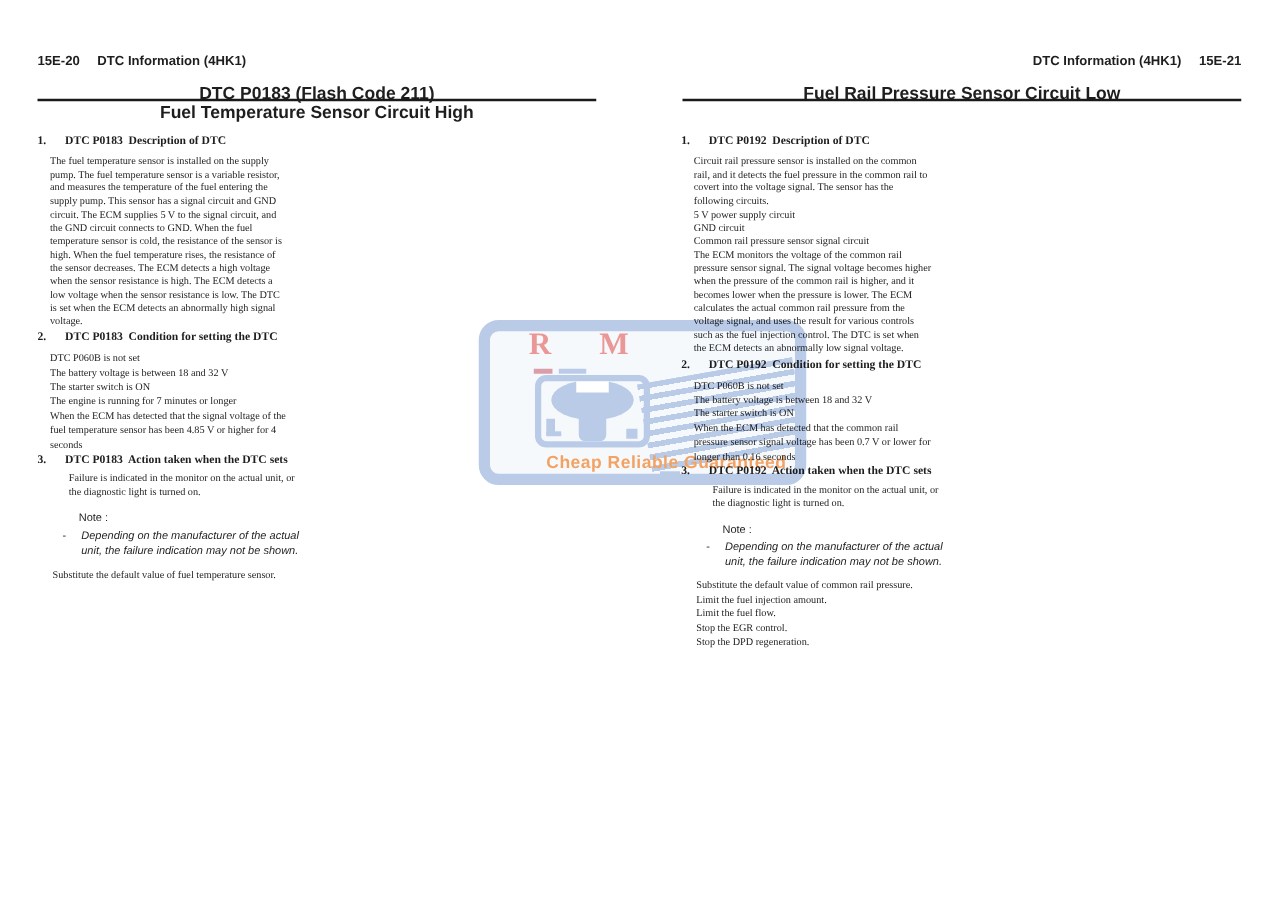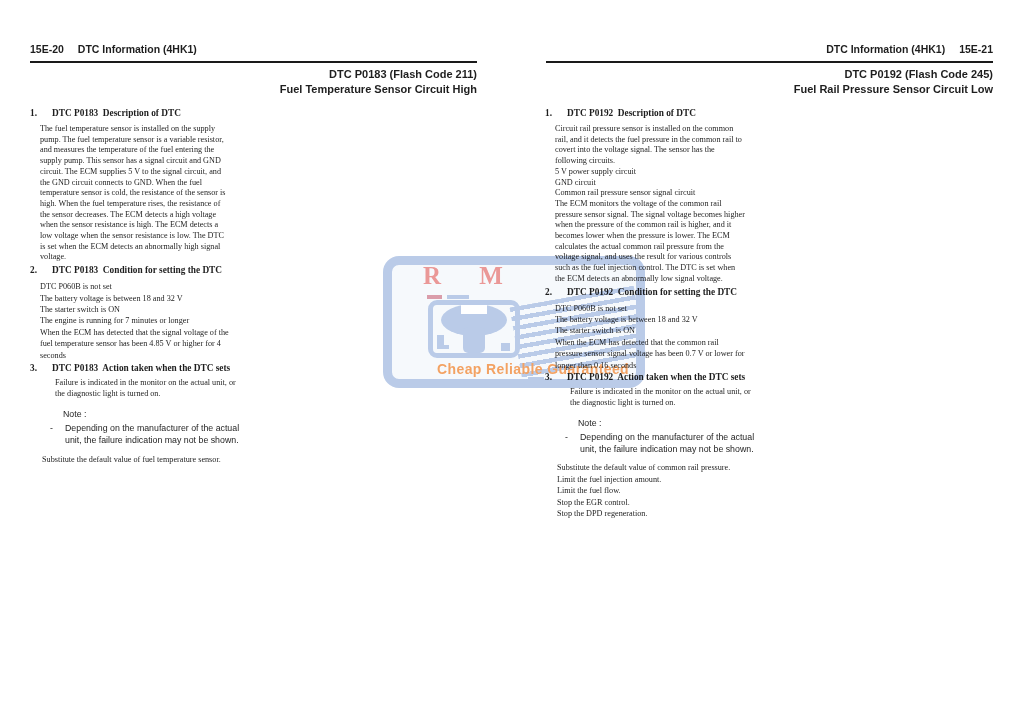--- a/index.html
+++ b/index.html
@@ -4,29 +4,29 @@
 <style>
   html,body{margin:0;padding:0;}
   body{
     width:1021px;height:721px;position:relative;background:#ffffff;
     font-family:"Liberation Serif",serif;color:#1e1e1e;overflow:hidden;
   }
   
   .hdr{
     position:absolute;top:43px;height:16px;
     font-family:"Liberation Sans",sans-serif;font-weight:bold;font-size:10.5px;
-    border-bottom:2px solid #1a1a1a;padding-bottom:2px;
+    border-bottom:2px solid #1a1a1a;padding-bottom:20px;
   }
   .hdr-left{left:30px;width:447px;text-align:left;}
   .hdr-right{left:546px;width:447px;text-align:right;}
   .hdr .gap-after{margin-right:14px;}
   
   .title{
-    position:absolute;top:67px;text-align:right;
-    font-family:"Liberation Sans",sans-serif;font-weight:bold;font-size:11px;line-height:14.5px;
+    position:absolute;top:67px;text-align:center;
+    font-family:"Liberation Sans",sans-serif;font-weight:bold;font-size:14px;line-height:14.5px;
   }
   .title-left{left:30px;width:447px;}
   .title-right{left:546px;width:447px;}
   
   .col{position:absolute;top:103px;font-size:8.2px;line-height:10.7px;}
   .col-left{left:30px;width:235px;}
   .col-right{left:545px;width:240px;}
   .sec-h{display:flex;font-weight:bold;font-size:9.3px;line-height:11px;}
   .sec-h .num{width:22px;flex:none;}
   .sec-h .txt{white-space:pre;}
@@ -36,21 +36,21 @@
   .mt5{margin-top:5px;}.mt7{margin-top:7px;}.mt8{margin-top:8px;}.mt9{margin-top:9px;}
   .cond{line-height:11.4px;}
   .after{line-height:11.4px;margin-left:12px;}
   .note{
     font-family:"Liberation Sans",sans-serif;font-size:8.8px;
     margin-left:17px;
   }
   .note-label{line-height:12px;margin-bottom:2px;padding-left:16px;}
   .note-item{display:flex;line-height:12px;}
   .note-item .marker{width:15px;flex:none;padding-left:3px;}
-  .note-item .note-lines div{white-space:pre;}
+  .note-item .note-lines div{white-space:pre;font-style:italic;}
   
   .watermark{
     position:absolute;left:383px;top:256px;width:262px;height:132px;
     pointer-events:none;mix-blend-mode:multiply;opacity:.92;
   }
   .wm-frame{
     position:absolute;inset:0;border:9px solid var(--wm-blue,#b4c7e6);
     border-radius:16px;background:rgba(223,232,246,.28);
   }
   .wm-letters{
@@ -144,21 +144,20 @@
   <div class="block after mt8">
       <div>Substitute the default value of fuel temperature sensor.</div>
     </div>
 </div>
 
 <div class="hdr hdr-right">
   <span class="gap-after">DTC Information (4HK1)</span><span>15E-21</span>
 </div>
 
 <div class="title title-right">
-  <div>DTC P0192 (Flash Code 245)</div>
   <div>Fuel Rail Pressure Sensor Circuit Low</div>
 </div>
 
 <div class="col col-right">
   <div class="sec-h mt5">
     <span class="num">1.</span>
     <span class="txt">DTC P0192  Description of DTC</span>
   </div>
   <div class="block mt5">
       <div>Circuit rail pressure sensor is installed on the common</div>

